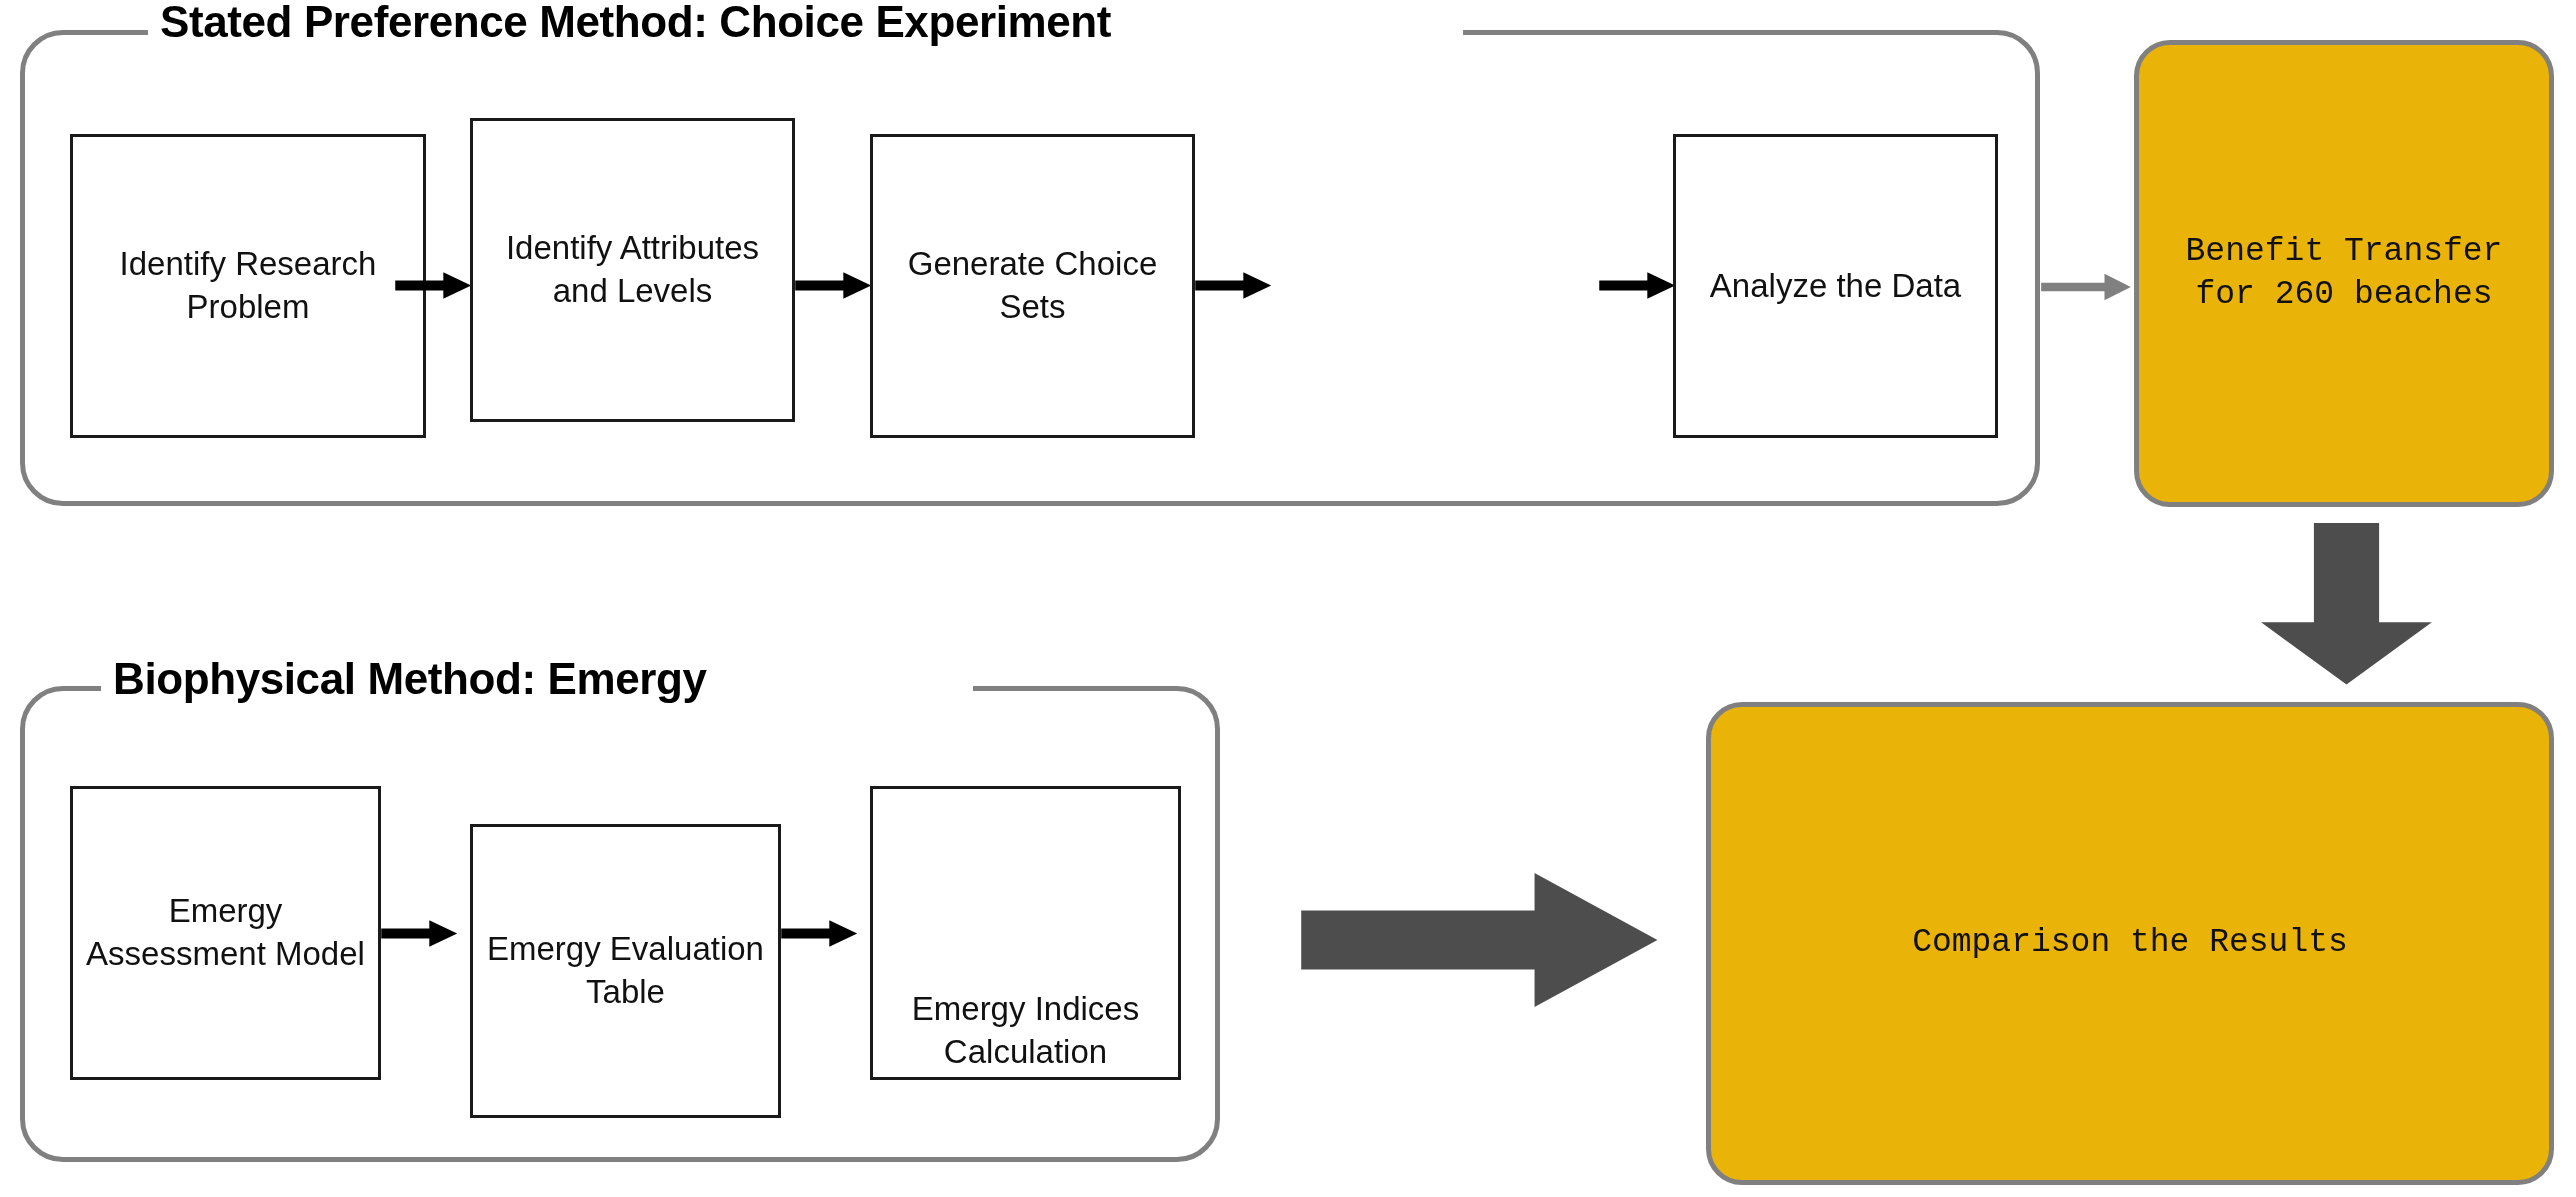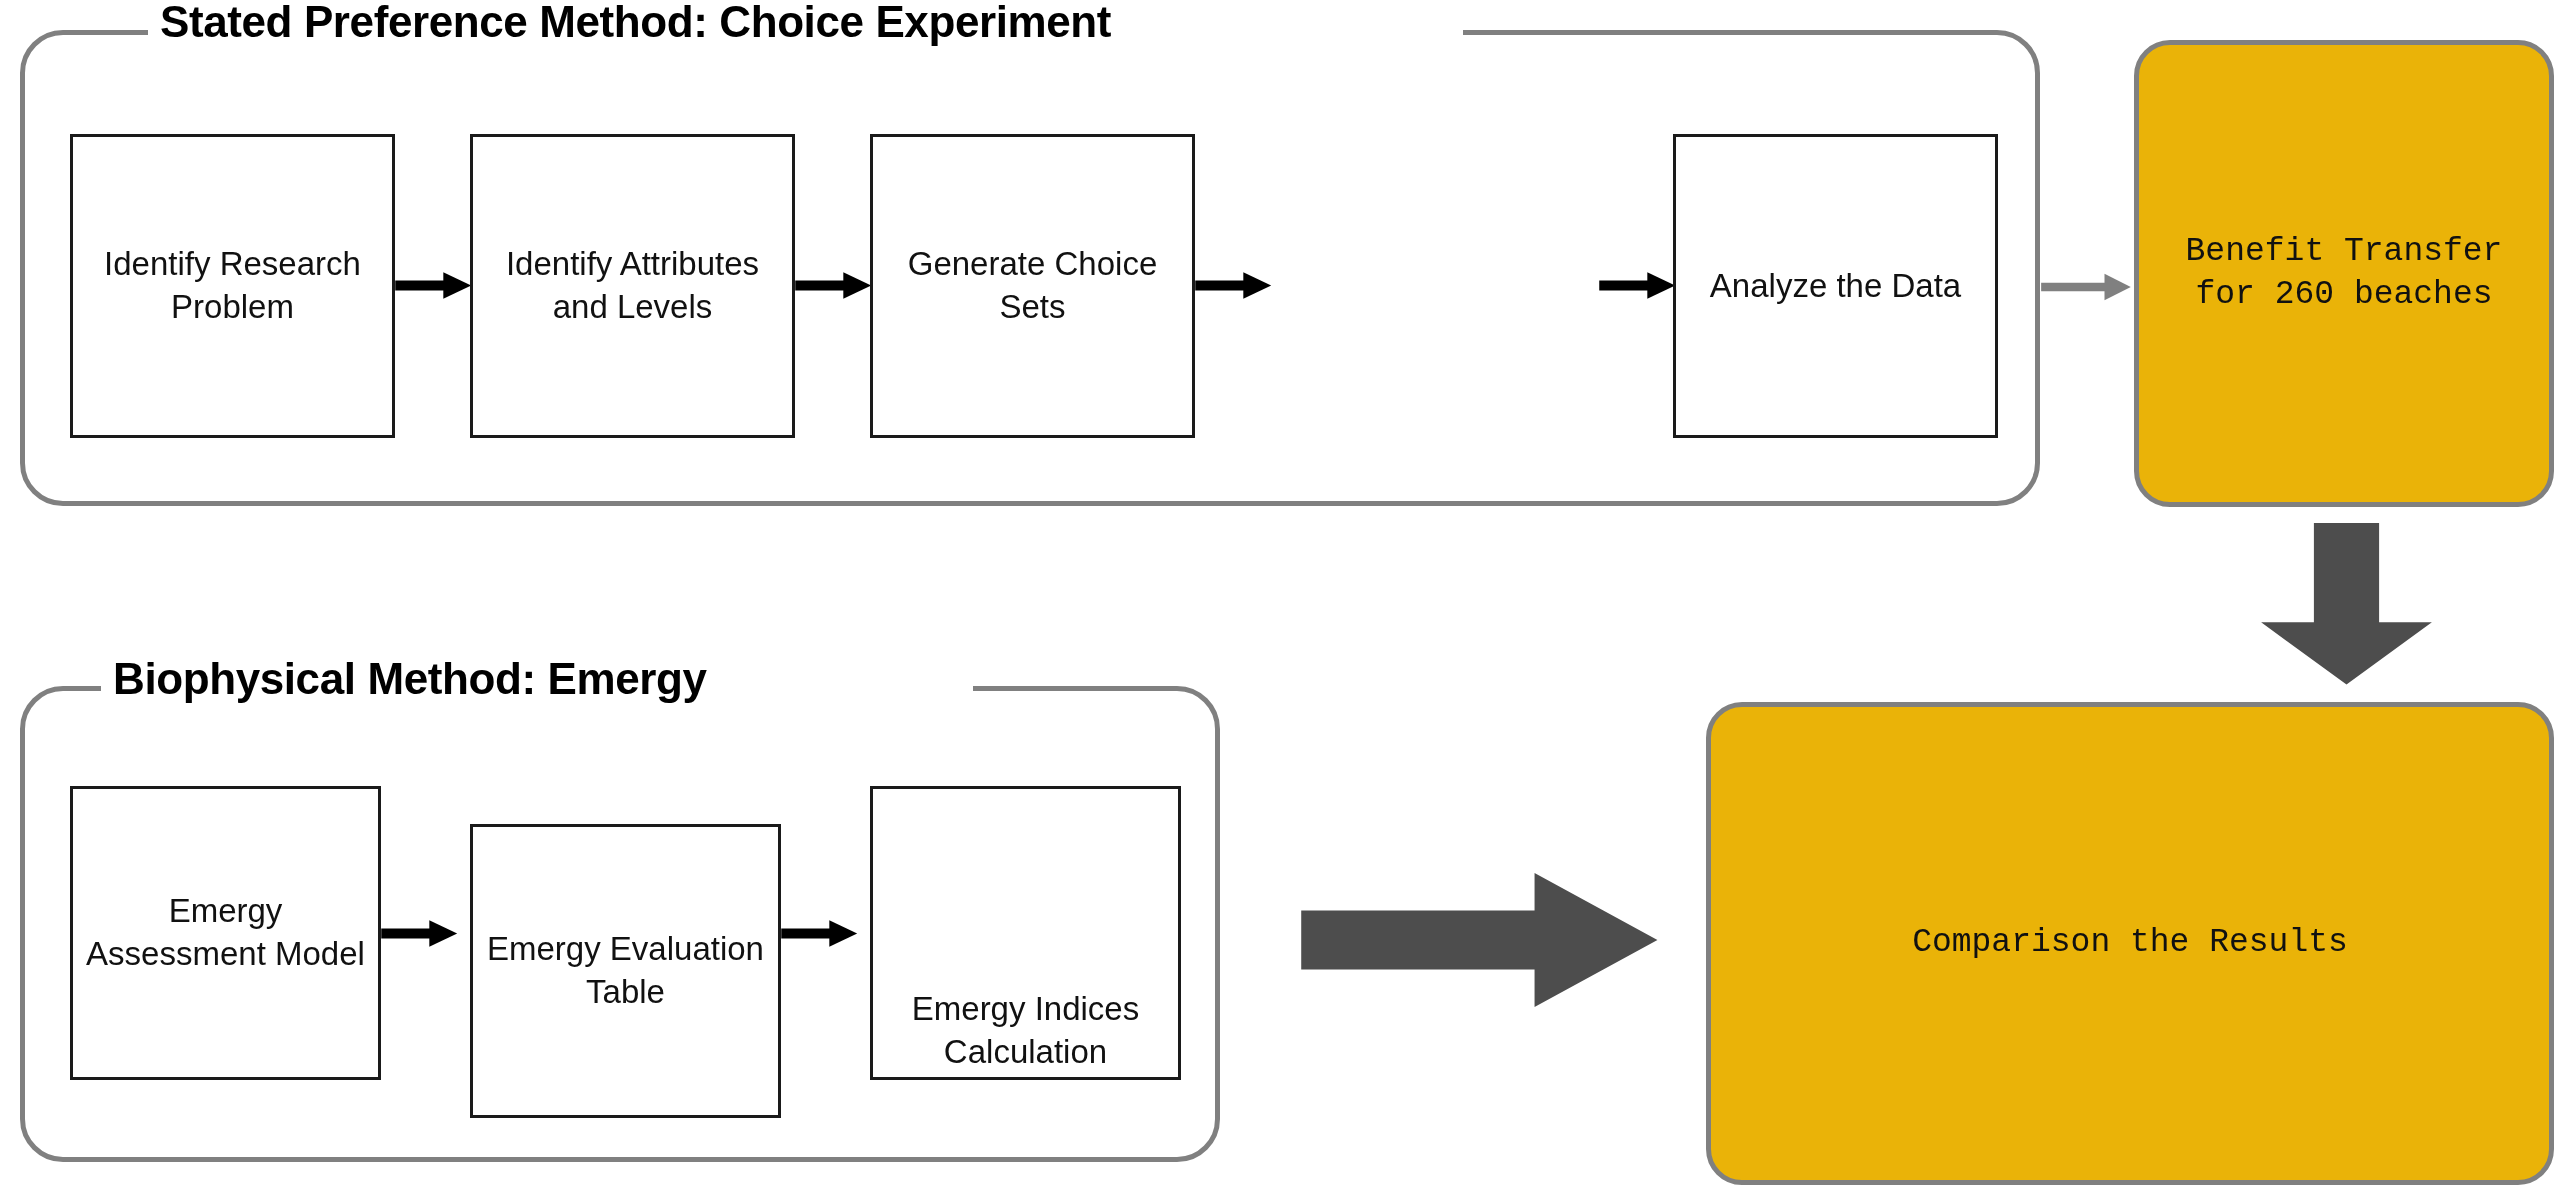--- a/index.html
+++ b/index.html
@@ -92,32 +92,32 @@
 </style>
 </head>
 <body>
 
 <div id="canvas">
 
   <div class="group group-sp"></div>
   <div class="group-title-mask mask-sp"></div>
   <div class="group-title title-sp">Stated Preference Method: Choice Experiment</div>
 
-  <div class="pbox" style="left:70px; top:134px; width:325px; height:304px;">
+  <div class="pbox" style="left:70px; top:134px; width:356px; height:304px;">
     <span>Identify Research Problem</span>
   </div>
 
   <div class="arrow" style="left:395px; top:270px; width:78px; height:31px;">
     <svg width="78" height="31" viewBox="0 0 100 40">
       <line x1="0" y1="20" x2="66" y2="20" stroke="#000000" stroke-width="13"></line>
       <polygon points="62,3 98,20 62,37" fill="#000000"></polygon>
     </svg>
   </div>
 
-  <div class="pbox" style="left:470px; top:134px; width:325px; height:304px;">
+  <div class="pbox" style="left:470px; top:118px; width:325px; height:304px;">
     <span>Identify Attributes and Levels</span>
   </div>
 
   <div class="arrow" style="left:795px; top:270px; width:78px; height:31px;">
     <svg width="78" height="31" viewBox="0 0 100 40">
       <line x1="0" y1="20" x2="66" y2="20" stroke="#000000" stroke-width="13"></line>
       <polygon points="62,3 98,20 62,37" fill="#000000"></polygon>
     </svg>
   </div>
 

